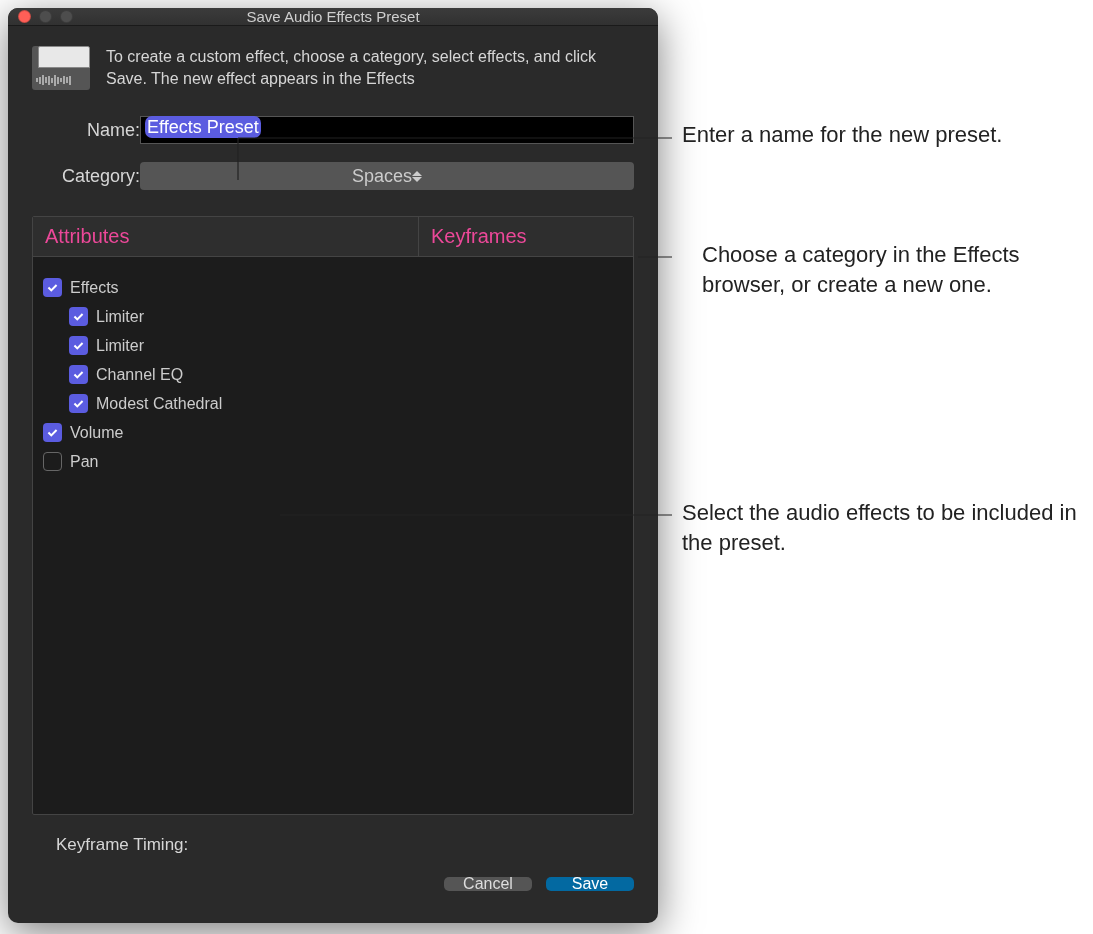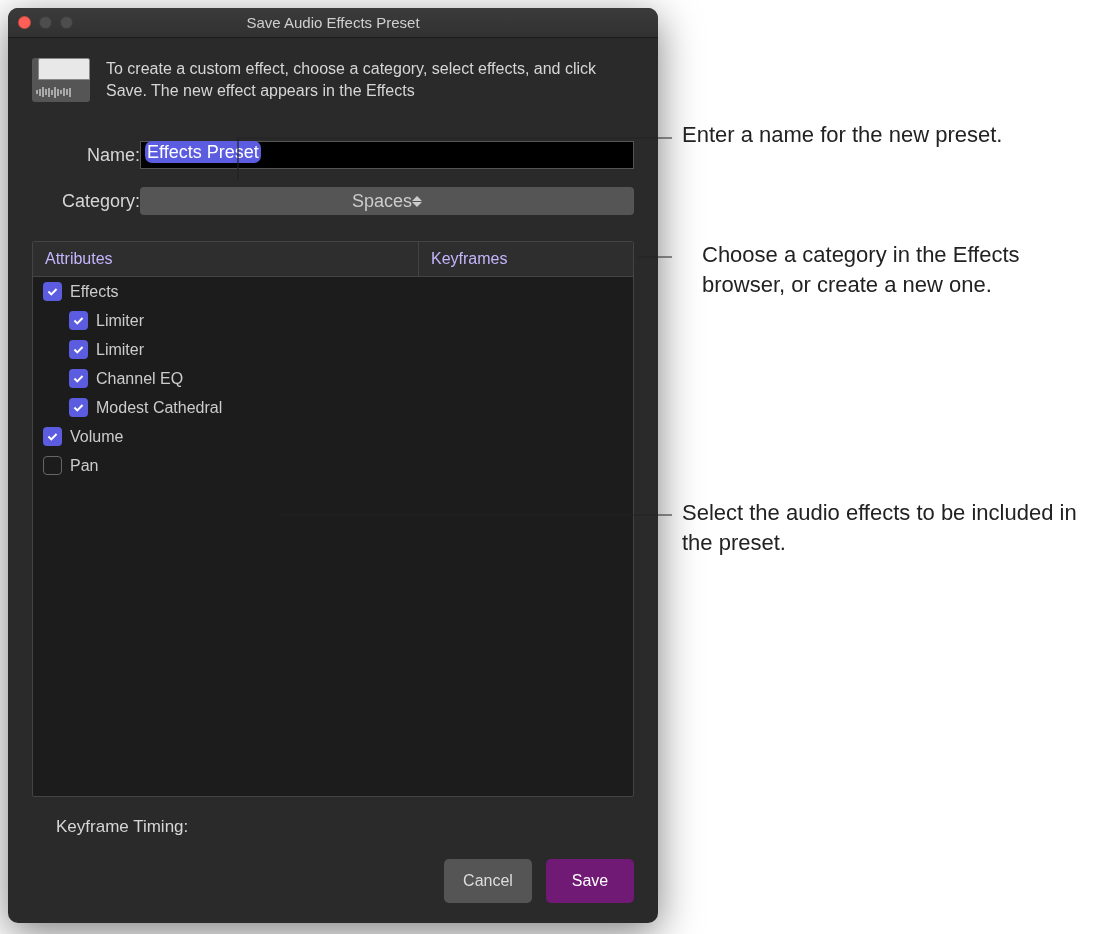--- a/index.html
+++ b/index.html
@@ -19,21 +19,21 @@
       left: 8px;
       top: 8px;
       width: 650px;
       height: 915px;
       background: #2a2a2a;
       border-radius: 10px;
       box-shadow: 0 10px 40px rgba(0,0,0,0.5);
       overflow: hidden;
     }
     .titlebar {
-      height: 30px;
+      height: 18px;
       background: linear-gradient(#3b3b3b, #313131);
       border-bottom: 1px solid #1a1a1a;
       display: flex;
       align-items: center;
       position: relative;
     }
     .traffic-lights {
       display: flex;
       gap: 8px;
       padding-left: 10px;
@@ -56,21 +56,21 @@
     }
     .window-body {
       padding: 20px 24px;
       display: flex;
       flex-direction: column;
       height: calc(100% - 30px);
     }
     .intro-row {
       display: flex;
       gap: 16px;
-      margin-bottom: 39px;
+      margin-bottom: 26px;
     }
     .preset-icon {
       width: 58px;
       height: 44px;
       background: #555;
       border-radius: 3px;
       position: relative;
       flex-shrink: 0;
       display: flex;
       align-items: flex-end;
@@ -171,28 +171,28 @@
       border-radius: 2px;
       overflow: hidden;
     }
     .attr-header {
       display: flex;
       background: #2e2e2e;
       border-bottom: 1px solid #444;
     }
     .attr-header .col {
       padding: 8px 12px;
-      color: #c4b5fd;
-      font-size: 16px;
+      color: #ec4899;
+      font-size: 20px;
     }
     .col-attr { flex: 1.9; border-right: 1px solid #444;}
     .col-key { flex: 1; }
     .attr-body {
       flex: 1;
-      padding: 0 0;
+      padding: 16px 0;
       border-radius: 9px;
     }
     .attr-row {
       display: flex;
       align-items: center;
       padding: 5px 10px;
       color: #ccc;
       font-size: 16px;
     }
     .attr-row.child {
@@ -268,35 +268,35 @@
       background: #fff;
     }
     .button-row {
       display: flex;
       justify-content: flex-end;
       gap: 14px;
       padding-top: 4px;
     }
     .btn {
       min-width: 88px;
-      height: 44px;
+      height: 14px;
       border-radius: 5px;
       border: none;
       font-size: 16px;
       display: flex;
       align-items: center;
       justify-content: center;
       cursor: default;
     }
     .btn-cancel {
       background: #555;
       color: #ddd;
     }
     .btn-save {
-      background: #701a75;
+      background: #0369a1;
       color: #fff;
     }
     
     .annotation {
       position: absolute;
       color: #222;
       font-size: 22px;
       line-height: 1.35;
       font-family: -apple-system, "Helvetica Neue", Arial, sans-serif;
     }

